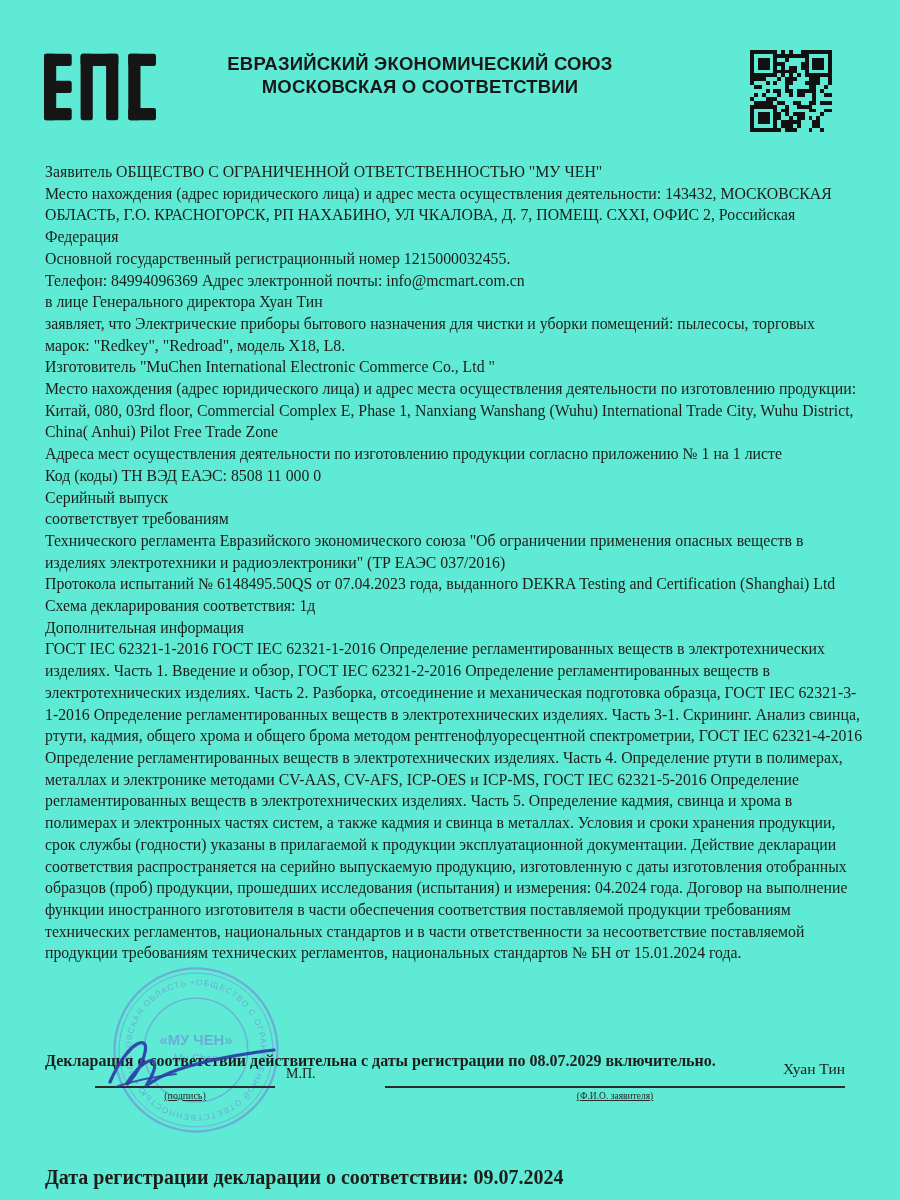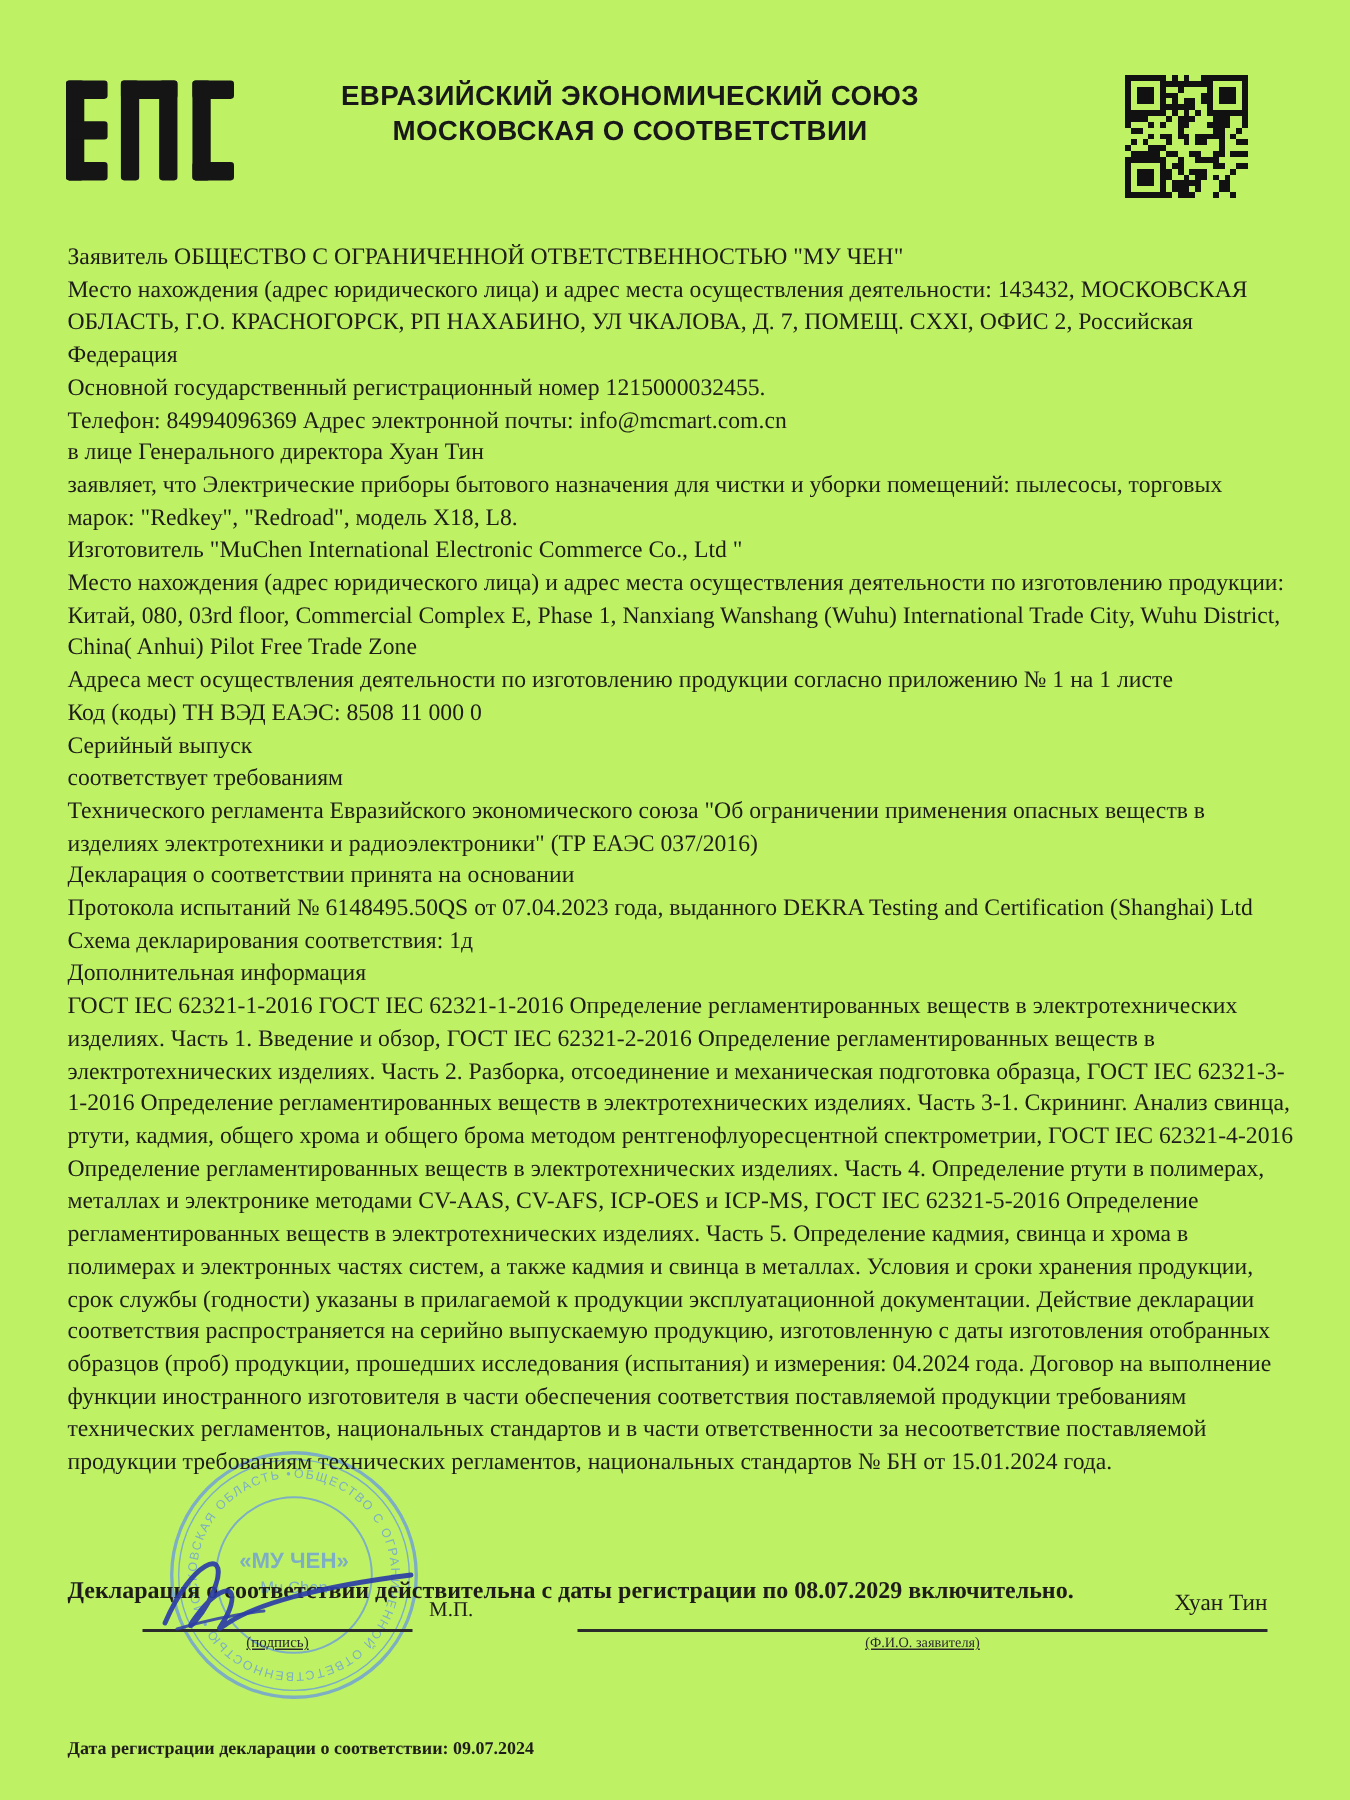--- a/index.html
+++ b/index.html
@@ -1,17 +1,17 @@
 <!DOCTYPE html>
 <html lang="ru"><head>
 <meta charset="utf-8">
 <style>
   html,body{margin:0;padding:0;background:#ffffff;}
   .page{
-    position:relative;width:900px;height:1200px;background:#bef264;overflow:hidden;
+    position:relative;width:900px;height:1200px;background:#5eead4;overflow:hidden;
     font-family:"Liberation Serif","DejaVu Serif",serif;color:#1f1d1a;
   }
   
   .eac-logo{position:absolute;left:44px;top:52px;width:112px;height:70px;}
   .doc-title{
     position:absolute;left:170px;top:52px;width:500px;text-align:center;
     font-family:"Liberation Sans","DejaVu Sans",sans-serif;font-weight:700;
     font-size:18.5px;line-height:23px;color:#181818;letter-spacing:.2px;
   }
   .qr{position:absolute;left:750px;top:50px;width:82px;height:82px;}
@@ -27,21 +27,21 @@
   .validity{left:45px;top:1036px;width:818px;font-weight:700;font-size:16px;}
   .sig-line{border-top:2px solid #2b2b2b;height:0;}
   .sig-line-left{left:95px;top:1086px;width:180px;}
   .sig-line-right{left:385px;top:1086px;width:460px;}
   .cap{text-align:center;color:#2a2a2a;text-decoration:underline;}
   .cap-sign{left:95px;top:1090px;width:180px;font-size:10px;}
   .cap-fio{left:385px;top:1091px;width:460px;font-size:9.5px;}
   .mp{left:286px;top:1066px;font-size:14px;}
   .signatory{left:385px;top:1060px;width:460px;text-align:right;font-size:15.5px;}
   .regline{left:45px;top:1116px;width:818px;font-weight:700;font-size:16px;}
-  .dateline{left:45px;top:1146px;width:818px;font-weight:700;font-size:12px;}
+  .dateline{left:45px;top:1146px;width:818px;font-weight:700;font-size:20px;}
   .stamp{position:absolute;left:108px;top:962px;width:176px;height:176px;z-index:1;opacity:.82;}
   .signature{position:absolute;left:98px;top:1030px;width:190px;height:72px;z-index:3;}
 </style>
 </head>
 <body>
 
 <div class="page">
 
   <div class="eac-logo">
     <svg viewBox="0 0 505 300" width="112" height="70" xmlns="http://www.w3.org/2000/svg" fill="#151515">
@@ -309,21 +309,20 @@
       <p><span>Телефон: 84994096369 Адрес электронной почты: info@mcmart.com.cn</span></p>
       <p><b>в лице </b><span>Генерального директора Хуан Тин</span></p>
       <p><b>заявляет, что </b><span>Электрические приборы бытового назначения для чистки и уборки помещений: пылесосы, торговых марок: "Redkey", "Redroad", модель X18, L8.</span></p>
       <p><b>Изготовитель </b><span>"MuChen International Electronic Commerce Co., Ltd "</span></p>
       <p><span>Место нахождения (адрес юридического лица) и адрес места осуществления деятельности по изготовлению продукции: Китай, 080, 03rd floor, Commercial Complex E, Phase 1, Nanxiang Wanshang (Wuhu) International Trade City, Wuhu District, China( Anhui) Pilot Free Trade Zone</span></p>
       <p><span>Адреса мест осуществления деятельности по изготовлению продукции согласно приложению № 1 на 1 листе</span></p>
       <p><span>Код (коды) ТН ВЭД ЕАЭС: 8508 11 000 0</span></p>
       <p><span>Серийный выпуск</span></p>
       <p><b>соответствует требованиям</b></p>
       <p><span>Технического регламента Евразийского экономического союза "Об ограничении применения опасных веществ в изделиях электротехники и радиоэлектроники" (ТР ЕАЭС 037/2016)</span></p>
-      <p><b>Декларация о соответствии принята на основании</b></p>
       <p><span>Протокола испытаний № 6148495.50QS от 07.04.2023 года, выданного DEKRA Testing and Certification (Shanghai) Ltd</span></p>
       <p><span>Схема декларирования соответствия: 1д</span></p>
       <p><b>Дополнительная информация</b></p>
       <p><span>ГОСТ IEC 62321-1-2016 ГОСТ IEC 62321-1-2016 Определение регламентированных веществ в электротехнических изделиях. Часть 1. Введение и обзор, ГОСТ IEC 62321-2-2016 Определение регламентированных веществ в электротехнических изделиях. Часть 2. Разборка, отсоединение и механическая подготовка образца, ГОСТ IEC 62321-3-1-2016 Определение регламентированных веществ в электротехнических изделиях. Часть 3-1. Скрининг. Анализ свинца, ртути, кадмия, общего хрома и общего брома методом рентгенофлуоресцентной спектрометрии, ГОСТ IEC 62321-4-2016 Определение регламентированных веществ в электротехнических изделиях. Часть 4. Определение ртути в полимерах, металлах и электронике методами CV-AAS, CV-AFS, ICP-OES и ICP-MS, ГОСТ IEC 62321-5-2016 Определение регламентированных веществ в электротехнических изделиях. Часть 5. Определение кадмия, свинца и хрома в полимерах и электронных частях систем, а также кадмия и свинца в металлах. Условия и сроки хранения продукции, срок службы (годности) указаны в прилагаемой к продукции эксплуатационной документации. Действие декларации соответствия распространяется на серийно выпускаемую продукцию, изготовленную с даты изготовления отобранных образцов (проб) продукции, прошедших исследования (испытания) и измерения: 04.2024 года. Договор на выполнение функции иностранного изготовителя в части обеспечения соответствия поставляемой продукции требованиям технических регламентов, национальных стандартов и в части ответственности за несоответствие поставляемой продукции требованиям технических регламентов, национальных стандартов № БН от 15.01.2024 года.</span></p>
     </div>
 
   <div class="stamp">
     <svg viewBox="0 0 190 190" width="176" height="176" xmlns="http://www.w3.org/2000/svg">
       <defs>
         <path id="ringpath" d="M 95,25 a 70,70 0 1,1 -0.02,0"></path>

